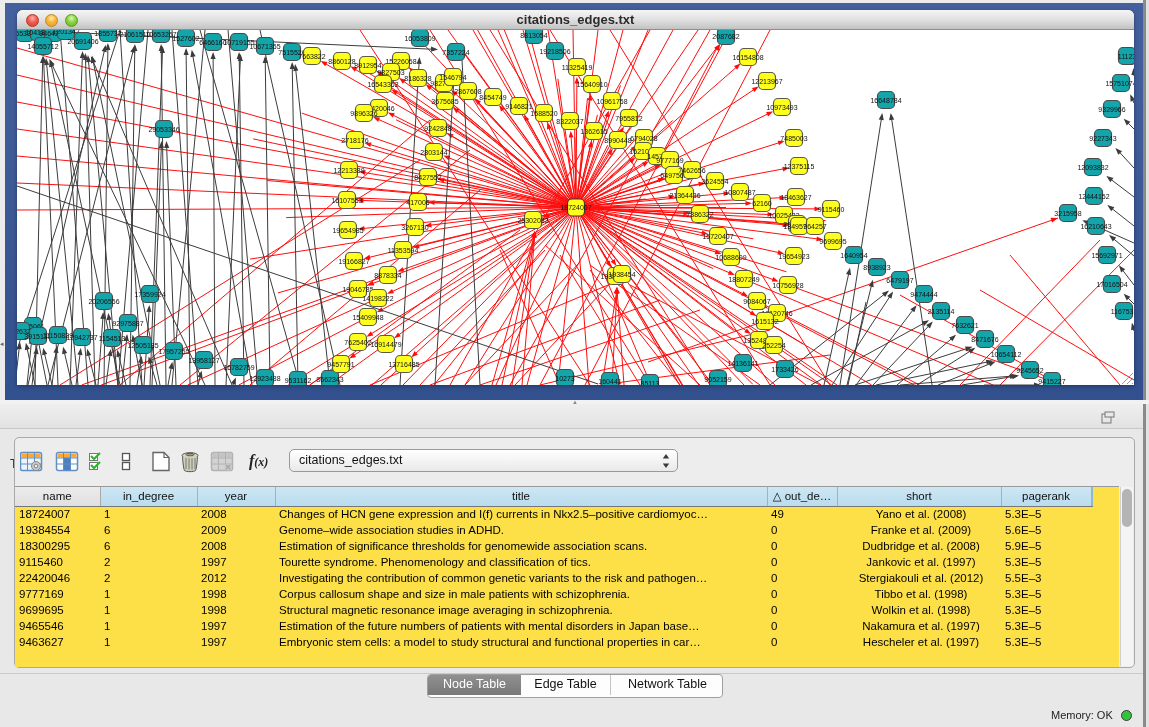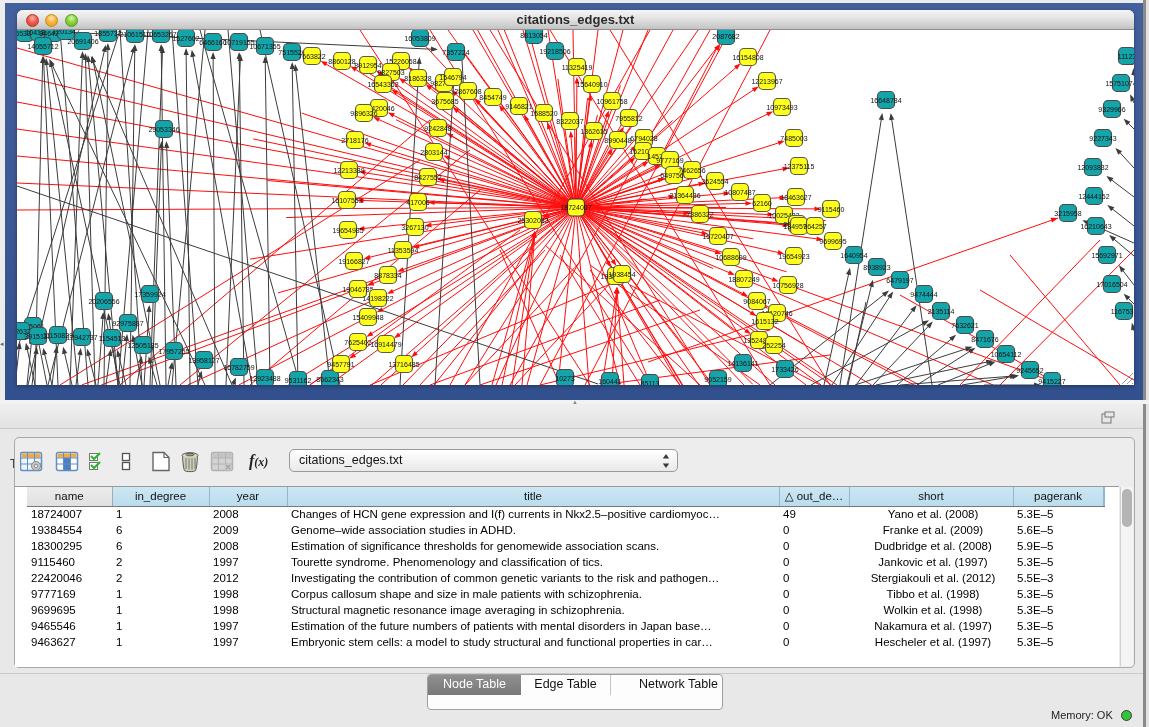--- a/index.html
+++ b/index.html
@@ -12,34 +12,34 @@
 #tlr{left:8.5px;background:radial-gradient(circle at 50% 30%,#ffb2ac 0%,#f05c50 45%,#d93a2e 100%);border:1px solid #b5352b;}
 #tly{left:28px;background:radial-gradient(circle at 50% 30%,#ffe9b0 0%,#f8b43c 45%,#e99b18 100%);border:1px solid #c08a1e;}
 #tlg{left:47.5px;background:radial-gradient(circle at 50% 30%,#d7f8b0 0%,#8ad341 45%,#5fb41e 100%);border:1px solid #5a9a21;}
 #canvas{left:0;top:20px;width:1117px;height:355px;background:#fff;overflow:hidden;}
 #rstrip1{left:1143px;top:0;width:2.5px;height:727px;background:#8a8a8a;}
 #rstrip2{left:1145.5px;top:0;width:3.5px;height:727px;background:#e2e2e2;}
 #divider{left:0;top:400px;width:1149px;height:4px;background:#f2f2f2;}
 #tphead{left:0;top:404px;width:1143px;height:25px;background:linear-gradient(180deg,#efefef,#e2e2e2);border-bottom:1px solid #c8c8c8;}
 #tphead span{position:absolute;left:10px;top:5px;font-size:12px;color:#333;margin-top:48px;}
 #panel{left:14px;top:437px;width:1121px;height:231px;background:#ededed;border:1px solid #a9a9a9;border-radius:5px;}
-#tblwrap{left:15px;top:486px;width:1104px;height:181px;background:#ffffff;overflow:hidden;border-top:1px solid #9a9a9a;padding-left:12px;}
+#tblwrap{left:15px;top:486px;width:1104px;height:181px;background:#fde047;overflow:hidden;border-top:1px solid #9a9a9a;}
 table{border-collapse:collapse;table-layout:fixed;width:1077px;font-size:11.5px;}
 th{height:19px;font-weight:normal;font-size:11.5px;color:#111;background:linear-gradient(180deg,#cde6f3,#b9dcee);border-right:1px solid #8fb7cd;border-bottom:1px solid #777;padding:0;}
 th.g{background:linear-gradient(180deg,#ececec,#e0e0e0);border-right:1px solid #a9a9a9;}
 td{height:16px;padding:0 0 0 4px;white-space:nowrap;overflow:hidden;color:#000;}
 .c0{width:85px;}.c1{width:97px;}.c2{width:78px;}.c3{width:492px;}.c4{width:70px;}.c5{width:164px;text-align:center;}.c6{width:90px;}.c7{width:0px;}
 #vsb{left:1120px;top:487px;width:13px;height:179px;background:#f4f4f4;border-left:1px solid #d0d0d0;}
 #vsbthumb{left:1121.5px;top:489px;width:10px;height:38px;background:#b4b4b4;border-radius:5px;}
 #tabline{left:0;top:673px;width:1143px;height:1px;background:#c9c9c9;}
-#tabs{left:427px;top:674px;width:296px;height:36px;border:1px solid #9f9f9f;border-radius:4px;background:#fdfdfd;overflow:hidden;}
+#tabs{left:427px;top:674px;width:296px;height:24px;border:1px solid #9f9f9f;border-radius:4px;background:#fdfdfd;overflow:hidden;}
 .seg{position:absolute;top:0;height:20px;font-size:12.5px;text-align:center;line-height:19px;color:#111;}
 #seg1{left:0;width:93px;background:linear-gradient(180deg,#909090,#787878);color:#fff;}
 #seg2{left:93px;width:90px;border-right:1px solid #c4c4c4;}
-#seg3{left:194px;width:113px;}
+#seg3{left:183px;width:113px;}
 #mem{left:1051px;top:709px;font-size:11px;color:#222;}
 #memdot{left:1121px;top:710px;width:11px;height:11px;border-radius:50%;background:#35c33c;border:1.5px solid #3c3c3c;}
 #lgutter{left:0;top:3px;width:5px;height:397px;background:#ececec;}
 #lga{left:0px;top:340px;width:5px;height:10px;font-size:7px;color:#666;}
 </style></head><body>
 <div class="abs" id="netbg"></div>
 <div class="abs" id="netblue"></div>
 <div class="abs" id="lgutter"></div>
 <div class="abs" id="lga">◂</div>
 <div class="abs" id="win">

